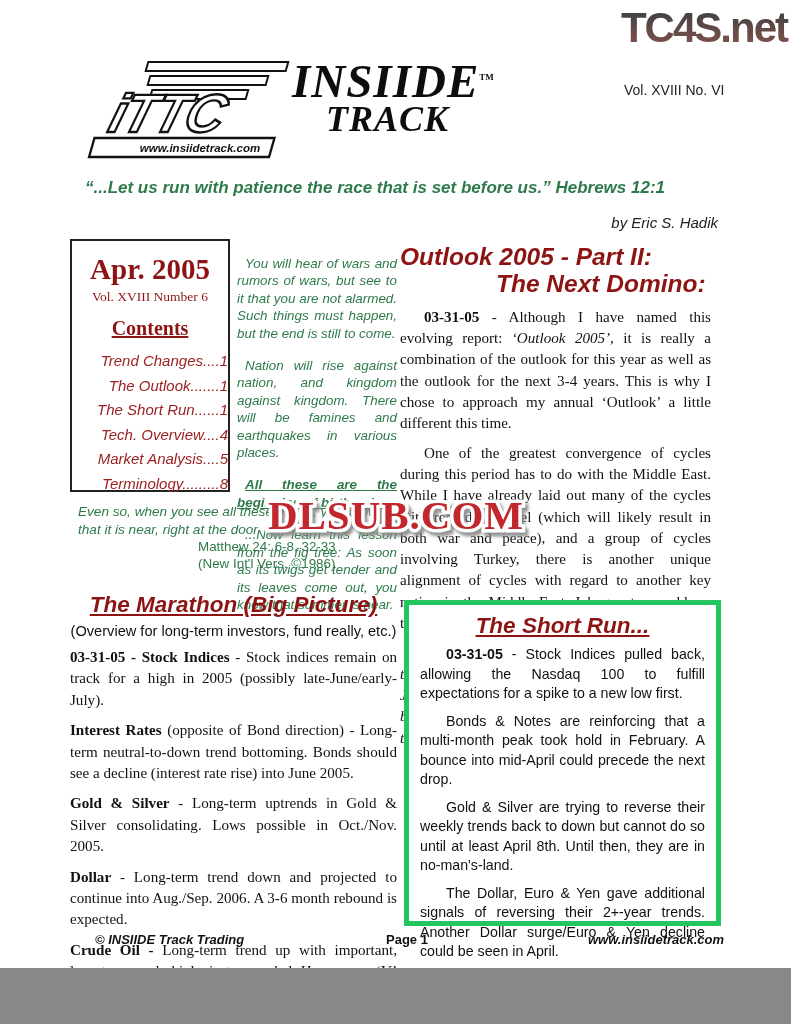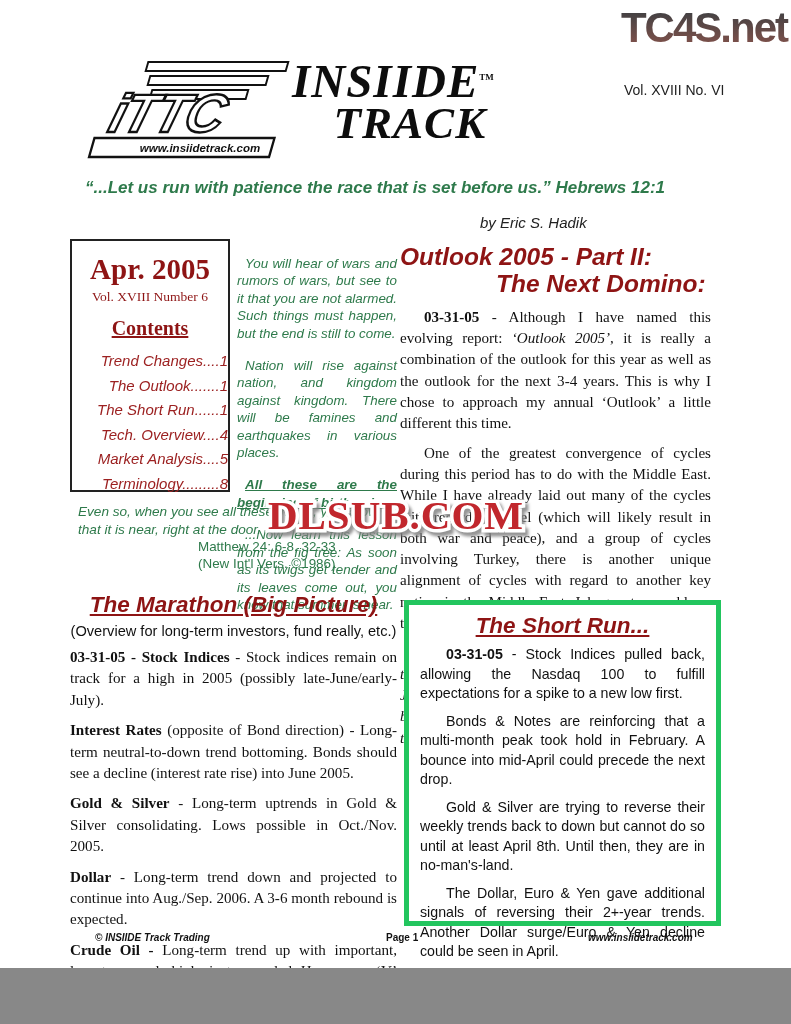--- a/index.html
+++ b/index.html
@@ -4,29 +4,29 @@
 <style>
   html,body{margin:0;padding:0;background:#888;}
   .page{position:relative;width:791px;height:968px;background:#ffffff;overflow:hidden;
         font-family:"Liberation Serif",serif;color:#111;}
   .abs{position:absolute;}
 
   
   .brandword{font-family:"Liberation Serif",serif;font-style:italic;font-weight:900;
              color:#0d0d0d;line-height:.92;letter-spacing:1px;}
   .brand1{font-size:47px;}
-  .brand2{font-size:45px;margin-left:34px;text-align:center;}
+  .brand2{font-size:36px;margin-left:34px;}
   .tmsup{font-size:9px;font-style:normal;vertical-align:super;letter-spacing:0;}
   .volline{font-family:"Liberation Sans",sans-serif;font-size:14px;color:#222;}
 
   
   .quotebar{font-family:"Liberation Sans",sans-serif;font-style:italic;font-weight:bold;
             font-size:17px;color:#2e7a4b;text-align:center;}
   .byline{font-family:"Liberation Sans",sans-serif;font-style:italic;font-size:15px;
-          color:#222;text-align:left;}
+          color:#222;text-align:right;}
 
   
   .cbox{border:2px solid #222;background:#fff;text-align:center;}
   .cbox .apr{font-size:29px;font-weight:bold;color:#8e1414;margin-top:12px;}
   .cbox .vol{font-size:13.5px;color:#8e1414;margin-top:3px;}
   .cbox .chead{font-size:20px;font-weight:bold;color:#8e1414;text-decoration:underline;margin-top:12px;}
   .cbox .items{margin-top:9px;text-align:left;padding-left:13px;}
   .cbox .items div{font-family:"Liberation Sans",sans-serif;font-style:italic;font-size:15px;
                    color:#9c2121;line-height:24.6px;text-align:right;}
 
@@ -58,21 +58,21 @@
 
   
   .srbox{border:5px solid #22c55e;padding:6px 11px 0 11px;background:#fff;}
   .srhead{font-family:"Liberation Sans",sans-serif;font-style:italic;font-weight:bold;
           font-size:22.5px;color:#8e1414;text-decoration:underline;text-align:center;margin-top:2px;}
   .srbody{font-family:"Liberation Sans",sans-serif;font-size:14.2px;line-height:19.5px;
           text-align:justify;margin-top:6px;}
   .srbody p{margin:0 0 8px 0;text-indent:26px;}
 
   
-  .foot{font-family:"Liberation Sans",sans-serif;font-weight:bold;font-size:10px;color:#111;}
+  .foot{font-family:"Liberation Sans",sans-serif;font-weight:bold;font-size:13px;color:#111;}
   .fital{font-style:italic;}
 </style>
 </head>
 <body>
 
 <div class="page">
 
   <svg class="abs" style="top:2px;right:2px;" width="200" height="52" viewBox="0 0 200 52">
     <defs>
       <linearGradient id="tcg" x1="0" y1="0" x2="0" y2="1">

